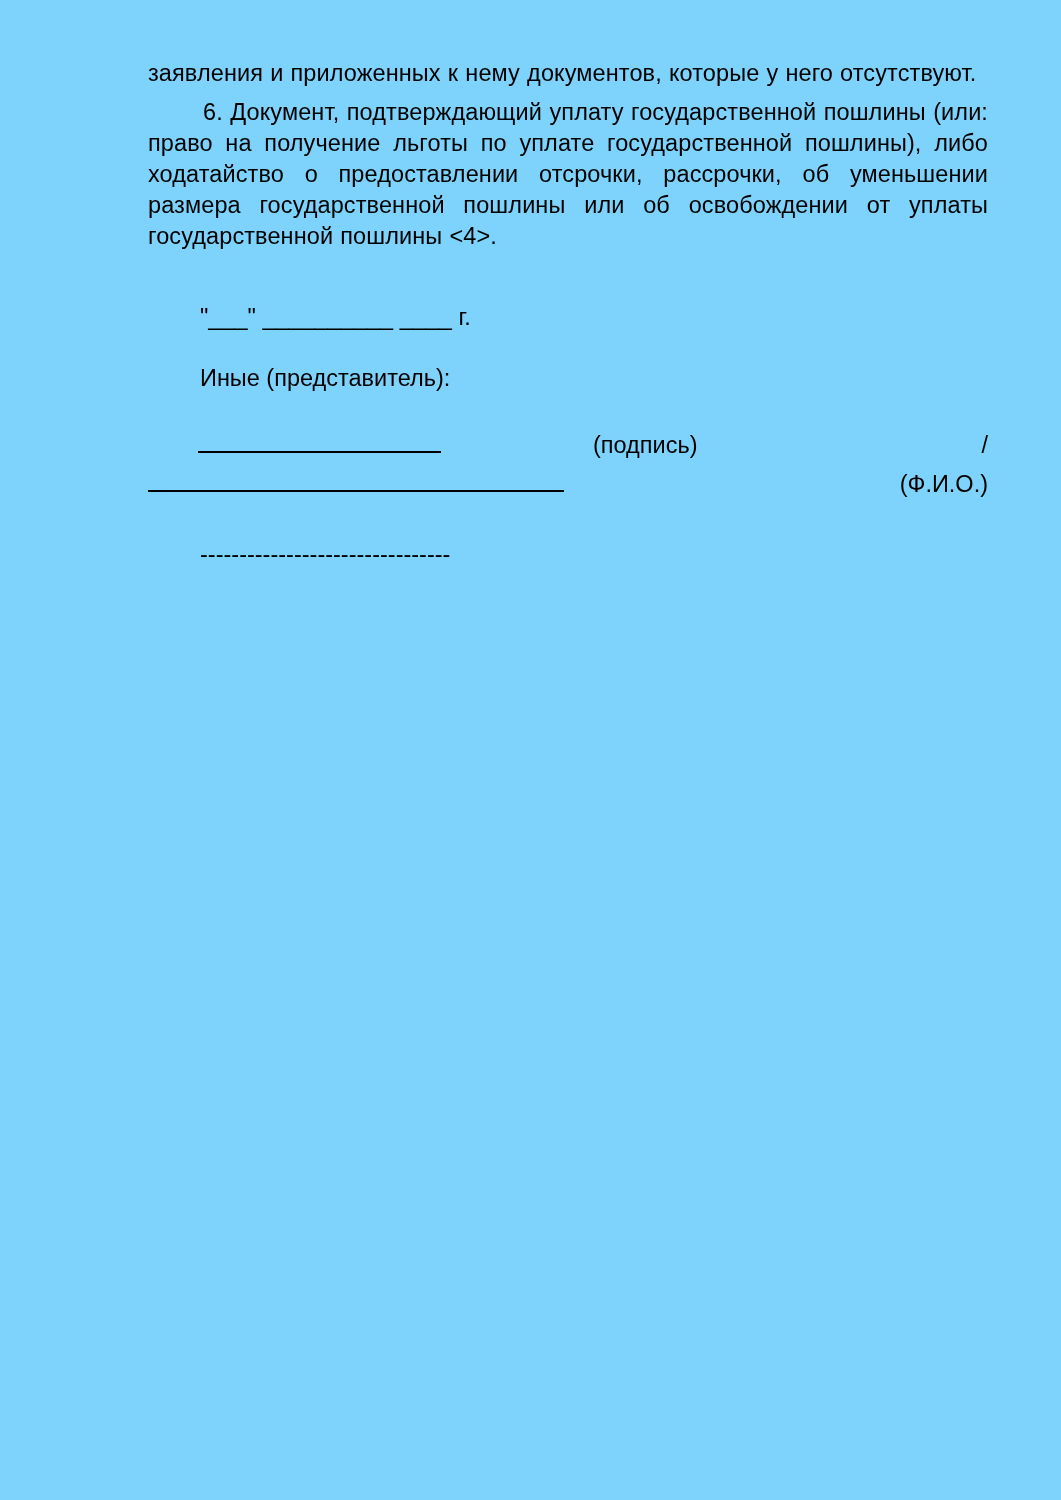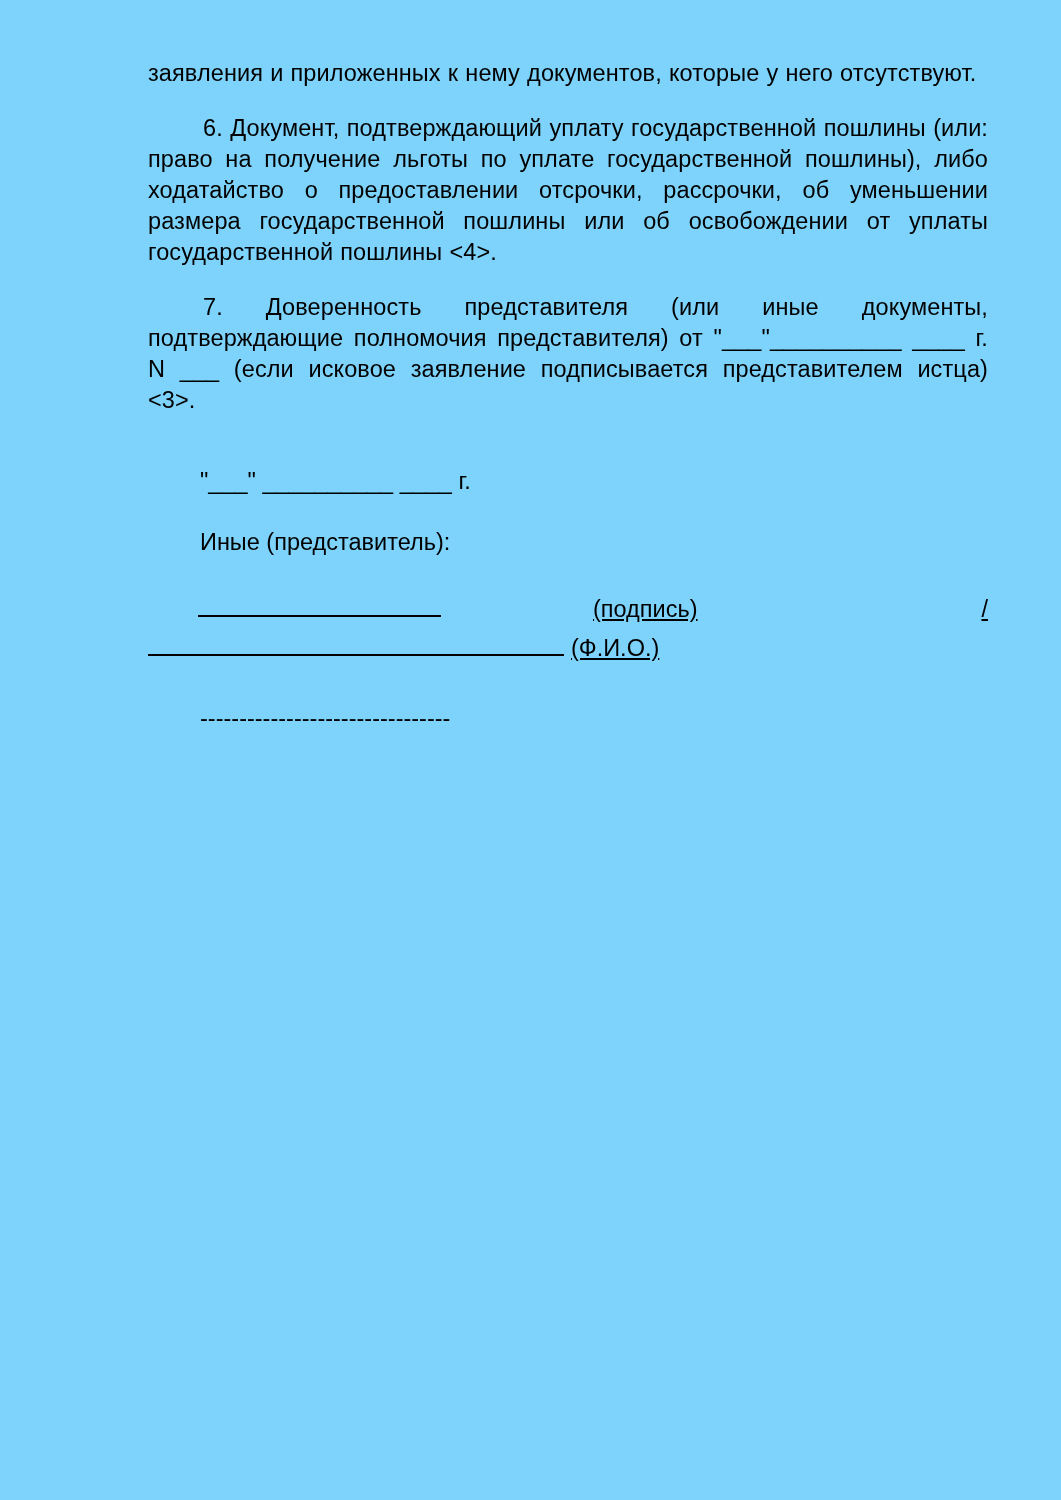--- a/index.html
+++ b/index.html
@@ -41,21 +41,21 @@
     -webkit-hyphens: none;
     hyphens: none;
   }
 
   
   .para.indent {
     text-indent: 55px;
   }
 
   .gap-para {
-    margin-top: 24px;
+    margin-top: 8px;
   }
 
   
   .date-line {
     margin: 0;
     margin-top: 50px;
     padding-left: 52px;
     font-size: 23.5px;
     line-height: 31px;
     text-align: left;
@@ -67,21 +67,20 @@
     margin-top: 30px;
     padding-left: 52px;
     font-size: 23.5px;
     line-height: 31px;
     text-align: left;
   }
 
   
   .sig-block {
     margin-top: 34px;
-    text-decoration: underline;
   }
 
   .sig-row-1 {
     margin: 0;
     font-size: 23.5px;
     line-height: 34px;
     display: flex;
     align-items: baseline;
     width: 840px;
   }
@@ -104,20 +103,21 @@
     white-space: nowrap;
   }
 
   .sig-row-2 {
     margin: 0;
     margin-top: 5px;
     font-size: 23.5px;
     line-height: 34px;
     display: flex;
     align-items: baseline;
+    justify-content: space-between;
   }
 
   .sig-underline-long {
     display: inline-block;
     width: 416px;
     border-bottom: 2.5px solid #000;
     height: 19px;
   }
 
   .sig-caption-fio {
@@ -140,21 +140,20 @@
 <body>
 
 <div id="page">
 
   <div id="text-column">
 
     <p class="para">заявления и приложенных к нему документов, которые у него отсутствуют.</p>
 
     <p class="para indent gap-para">6. Документ, подтверждающий уплату государственной пошлины (или: право на получение льготы по уплате государственной пошлины), либо ходатайство о предоставлении отсрочки, рассрочки, об уменьшении размера государственной пошлины или об освобождении от уплаты государственной пошлины &lt;4&gt;.</p>
 
-    <p class="para indent gap-para">7. Доверенность представителя (или иные документы, подтверждающие полномочия представителя) от "___"__________ ____ г. N ___ (если исковое заявление подписывается представителем истца) &lt;3&gt;.</p>
 
 
     <p class="date-line">"___" __________ ____ г.</p>
 
     <p class="plaintiff-line">Иные (представитель):</p>
 
     <div class="sig-block">
 
       <div class="sig-row-1">
         <span class="sig-underline-short"></span>

